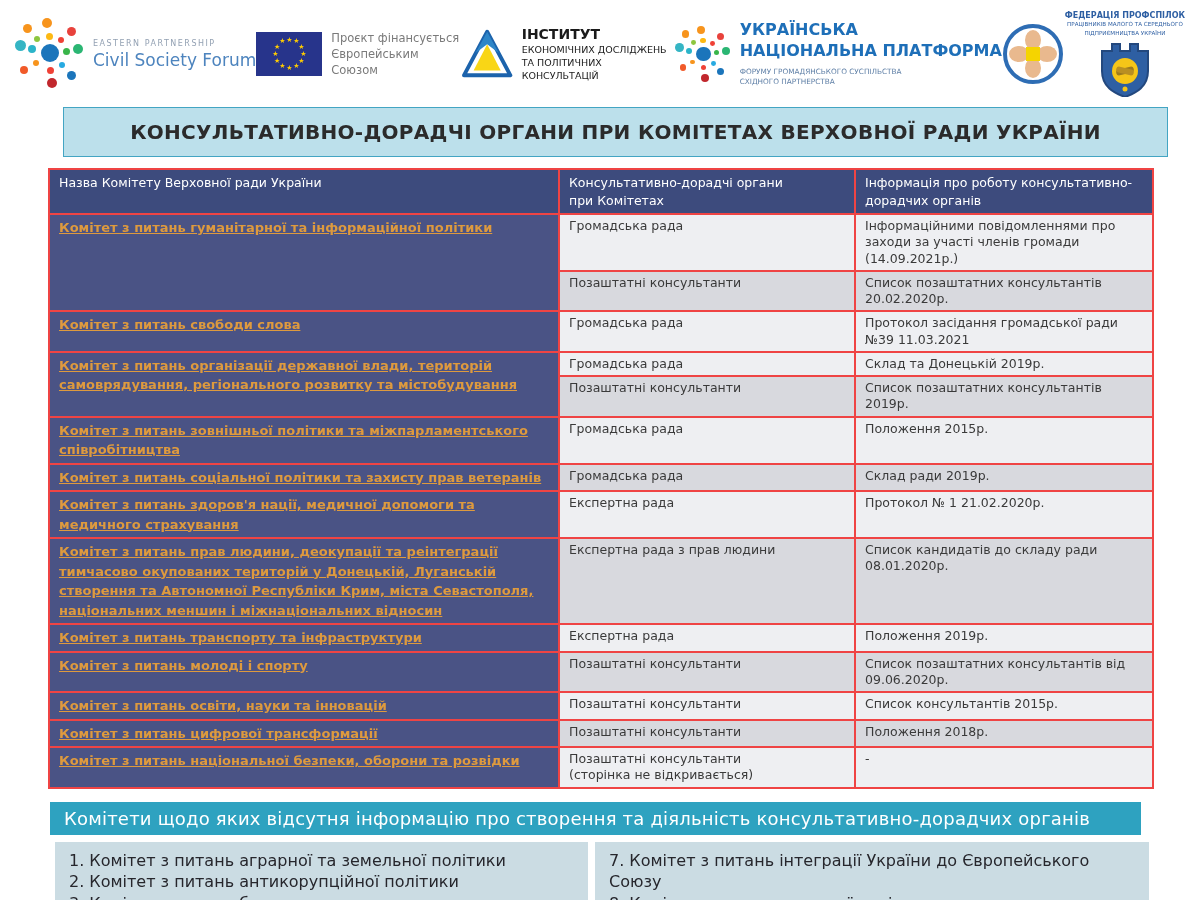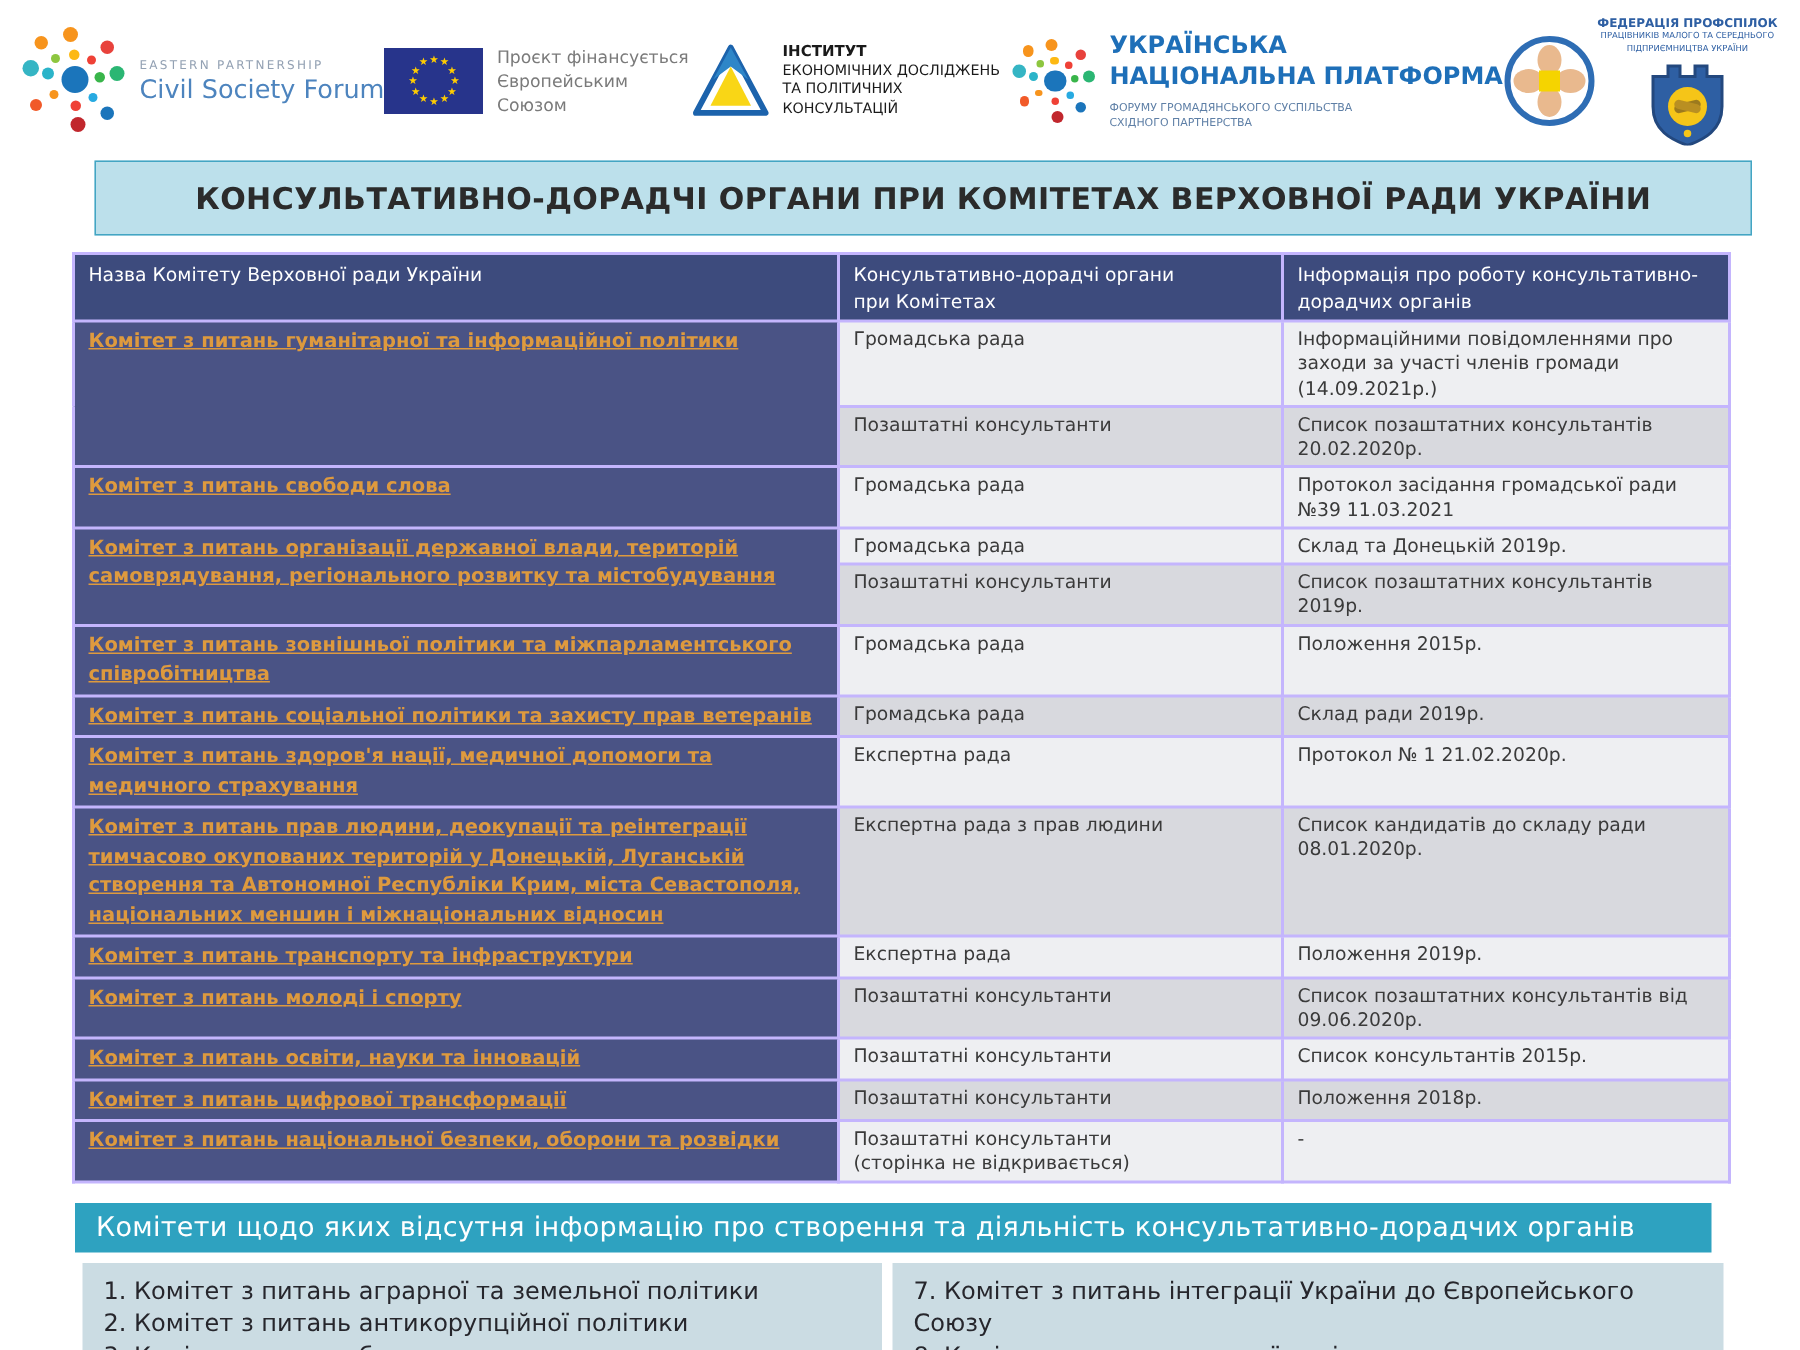--- a/index.html
+++ b/index.html
@@ -12,38 +12,38 @@
   .header { height:104px; display:flex; align-items:center; justify-content:space-between; padding:4px 14px 0 16px; }
   .logo { display:flex; align-items:center; gap:9px; }
   .star-box { position:relative; }
   .dot { position:absolute; border-radius:50%; }
   .eapcsf-l1 { font-size:8px; letter-spacing:1.5px; color:#93A1B3; margin-bottom:2px; white-space:nowrap; }
   .eapcsf-l2 { font-size:17px; color:#4D84BE; white-space:nowrap; }
   .eu-flag { position:relative; width:66px; height:44px; background:#27348B; flex:0 0 auto; }
   .eu-star { position:absolute; color:#FFCC00; font-size:7px; line-height:7px; width:7px; text-align:center; }
   .eu-caption { font-size:11.5px; color:#7A7A7A; line-height:1.4; white-space:pre-line; }
   .ier-text { font-size:9.5px; color:#1a1a1a; line-height:1.35; }
-  .ier-text .b1 { font-weight:bold; font-size:10px; }
+  .ier-text .b1 { font-weight:bold; font-size:14px; }
   .unp-text .b { font-weight:bold; font-size:16px; color:#1E6FB8; line-height:1.3; white-space:nowrap; }
   .unp-text .s { font-size:7.3px; color:#5E7FA6; line-height:1.45; white-space:nowrap; }
   .unp-text .gap { height:5px; }
   .khk-caption { font-size:11.5px; color:#333; line-height:1.45; white-space:pre-line; }
   .fpu { display:flex; flex-direction:column; align-items:center; width:126px; }
   .fpu-l1 { font-size:8px; font-weight:bold; color:#2E5FA3; white-space:nowrap; }
   .fpu-l2 { font-size:5.6px; color:#2E5FA3; white-space:nowrap; line-height:1.5; }
   
   .title-banner {
     margin:3px 0 0 63px; width:1105px; height:50px;
     background:#BCE0EB; border:1px solid #43A5C3;
     display:flex; align-items:center; justify-content:center;
     font-size:20px; font-weight:bold; color:#2B2B2B; letter-spacing:.3px;
   }
   
   table.main { margin:11px 0 0 48px; width:1104px; border-collapse:collapse; table-layout:fixed; }
-  table.main th, table.main td { border:2px solid #c4b5fd; vertical-align:top; }
+  table.main th, table.main td { border:2px solid #ef4444; vertical-align:top; }
   table.main th {
     background:#3D4B7D; color:#fff; font-weight:400; text-align:left;
     font-size:12.5px; line-height:1.4; padding:4px 9px; white-space:pre-line;
   }
   table.main td { font-size:12.5px; line-height:1.3; color:#3A3A3A; padding:3px 9px; }
   td.committee-cell { background:#4A5385; padding-top:2px; }
   a.committee-link {
     color:#DE9A3E; text-decoration:underline; font-weight:600;
     font-size:13px; line-height:1.5; cursor:pointer;
   }

